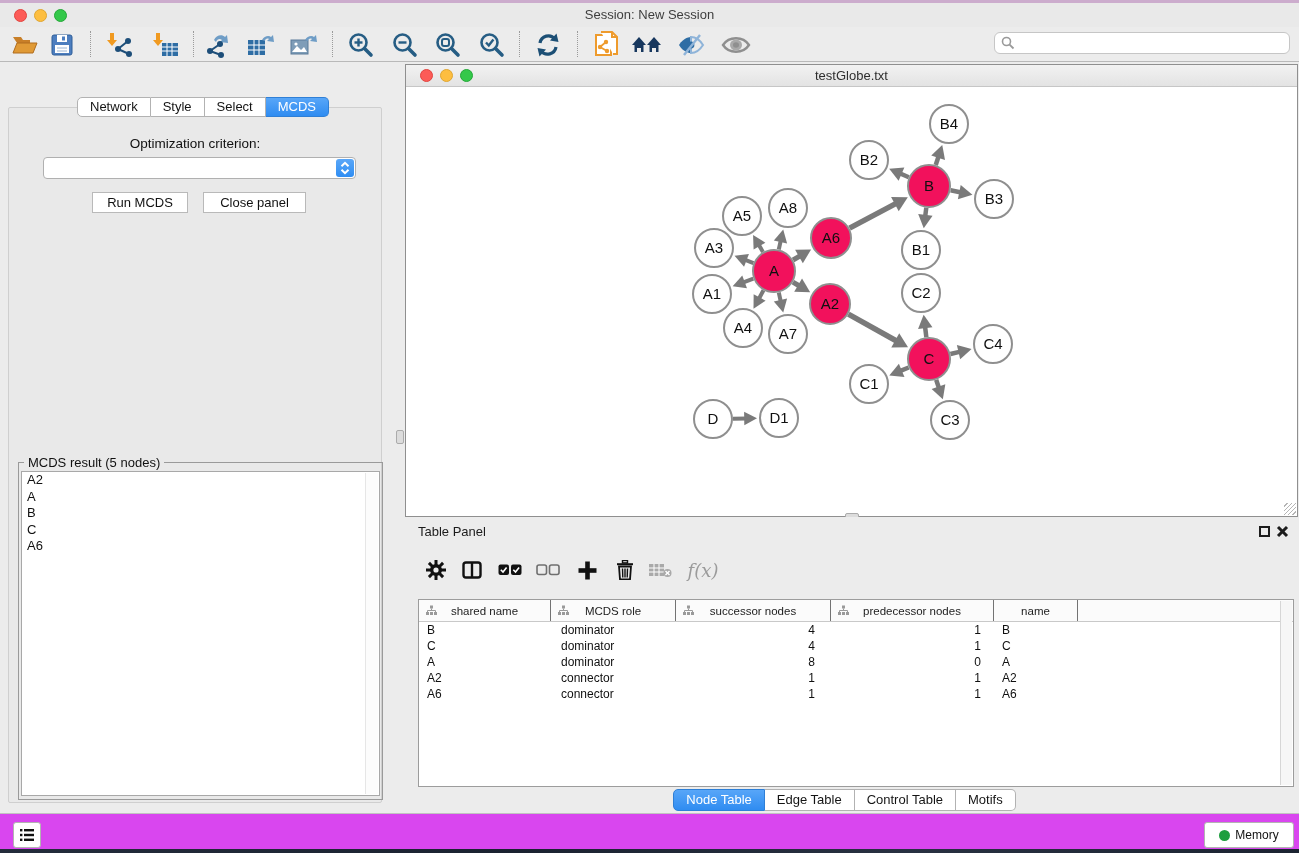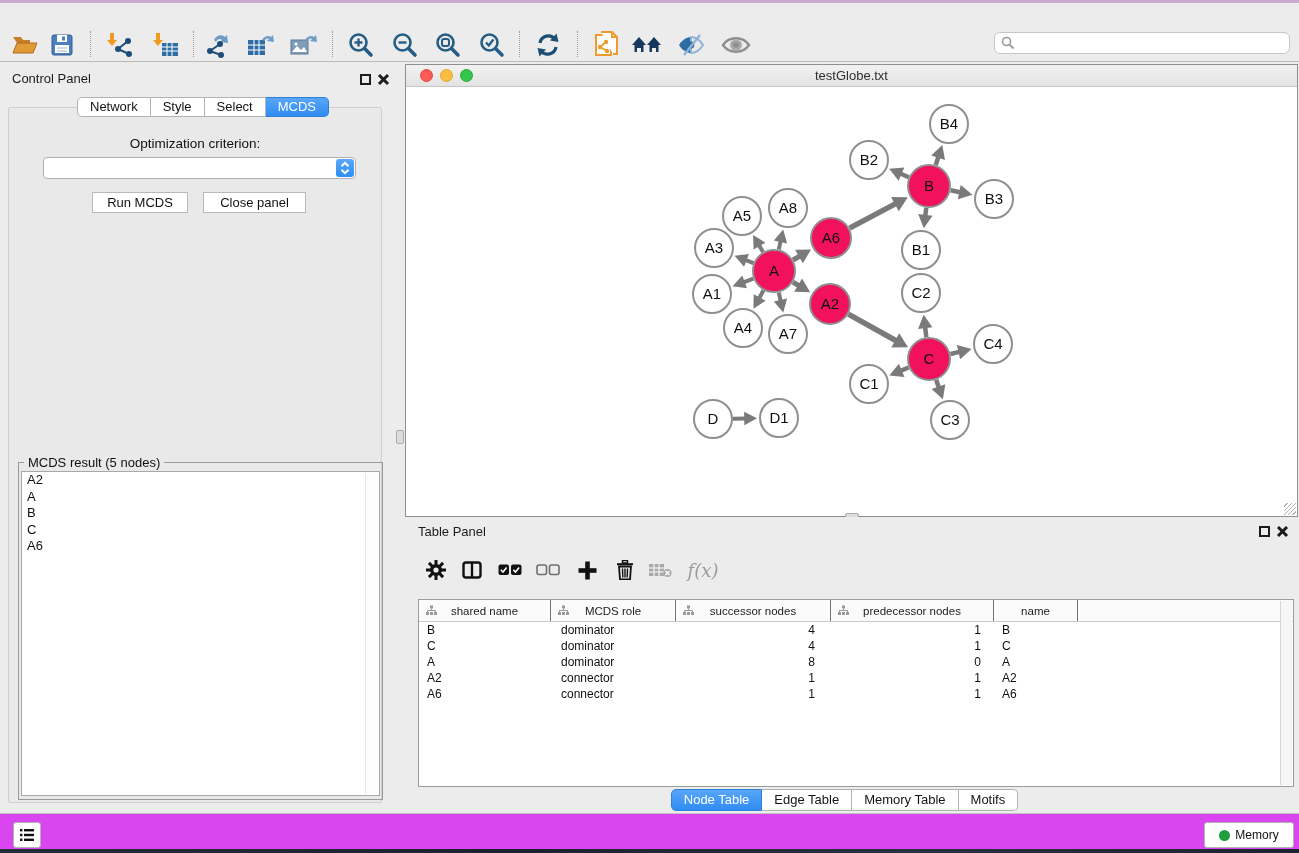--- a/index.html
+++ b/index.html
@@ -80,20 +80,26 @@
   .memory-btn { position:absolute; right:5px; top:8px; width:90px; height:26px; background:#fff; border:1px solid #b3b3b3; border-radius:3px; display:flex; align-items:center; justify-content:center; gap:5px; font-size:12px; color:#111; }
   .memory-dot { width:11px; height:11px; border-radius:50%; background:#1e9e3e; }
   .desktop-strip { position:absolute; bottom:0; left:0; width:100%; height:4px; background:linear-gradient(90deg,#232c3b,#1a2230 40%,#283141 70%,#1b2331); }
 </style>
 </head>
 <body>
 
 <div class="app">
   <div class="top-accent"></div>
 
+  <div class="titlebar">
+    <span class="tl red"></span>
+    <span class="tl yellow"></span>
+    <span class="tl green"></span>
+    <div class="win-title">Session: New Session</div>
+  </div>
 
   <div class="toolbar">
     <button class="tbtn" style="left:8px">
       <svg width="28" height="24" viewBox="0 0 28 24">
           <path d="M2 4 h8 l2 3 h7 v3 H6 z" fill="#c87f28"></path>
           <path d="M6 10 h20 l-4 10 H2 z" fill="#e09a36" stroke="#b06d1e" stroke-width="1"></path>
         </svg>
     </button>
     <button class="tbtn" style="left:45px">
       <svg width="24" height="24" viewBox="0 0 24 24">
@@ -231,28 +237,20 @@
     <div class="searchbox">
       <svg width="14" height="14" viewBox="0 0 14 14">
           <circle cx="5.5" cy="5.5" r="4" fill="none" stroke="#9a9a9a" stroke-width="1.6"></circle>
           <line x1="8.6" y1="8.6" x2="12.5" y2="12.5" stroke="#9a9a9a" stroke-width="1.8"></line>
         </svg>
       <input type="text" value="" style="">
     </div>
   </div>
 
   <div class="control-panel">
-    <div class="cp-header">
-      <span class="cp-title">Control Panel</span>
-      <span class="panel-float" style="left:360px"></span>
-      <svg class="panel-close" style="left:377px" viewBox="0 0 13 13">
-          <line x1="2" y1="2" x2="11" y2="11" stroke="#1c1c1c" stroke-width="3"></line>
-          <line x1="11" y1="2" x2="2" y2="11" stroke="#1c1c1c" stroke-width="3"></line>
-        </svg>
-    </div>
     <div class="cp-inner"></div>
     <div class="tabstrip cp-tabs">
         <div class="tab">Network</div>
         <div class="tab">Style</div>
         <div class="tab">Select</div>
         <div class="tab active">MCDS</div>
       </div>
     <div class="opt-label">Optimization criterion:</div>
     <div class="dropdown">
       <span class="dd-stepper">
@@ -627,21 +625,21 @@
             <div class="td" style="width:163px;padding-right:13px;text-align:right">1</div>
             <div class="td" style="width:84px;padding-left:8px;text-align:left">A6</div>
           </div>
         </div>
       <div class="tbl-scroll"></div>
     </div>
 
     <div class="tp-tabs tabstrip">
         <div class="tab active">Node Table</div>
         <div class="tab">Edge Table</div>
-        <div class="tab">Memory Table</div>
+        <div class="tab">Control Table</div>
         <div class="tab">Motifs</div>
       </div>
   </div>
 
   <div class="statusbar">
     <button class="status-left-btn">
       <svg width="16" height="14" viewBox="0 0 16 14">
           <rect x="1" y="1" width="2.4" height="2.4" fill="#111"></rect>
           <rect x="1" y="5.8" width="2.4" height="2.4" fill="#111"></rect>
           <rect x="1" y="10.6" width="2.4" height="2.4" fill="#111"></rect>

